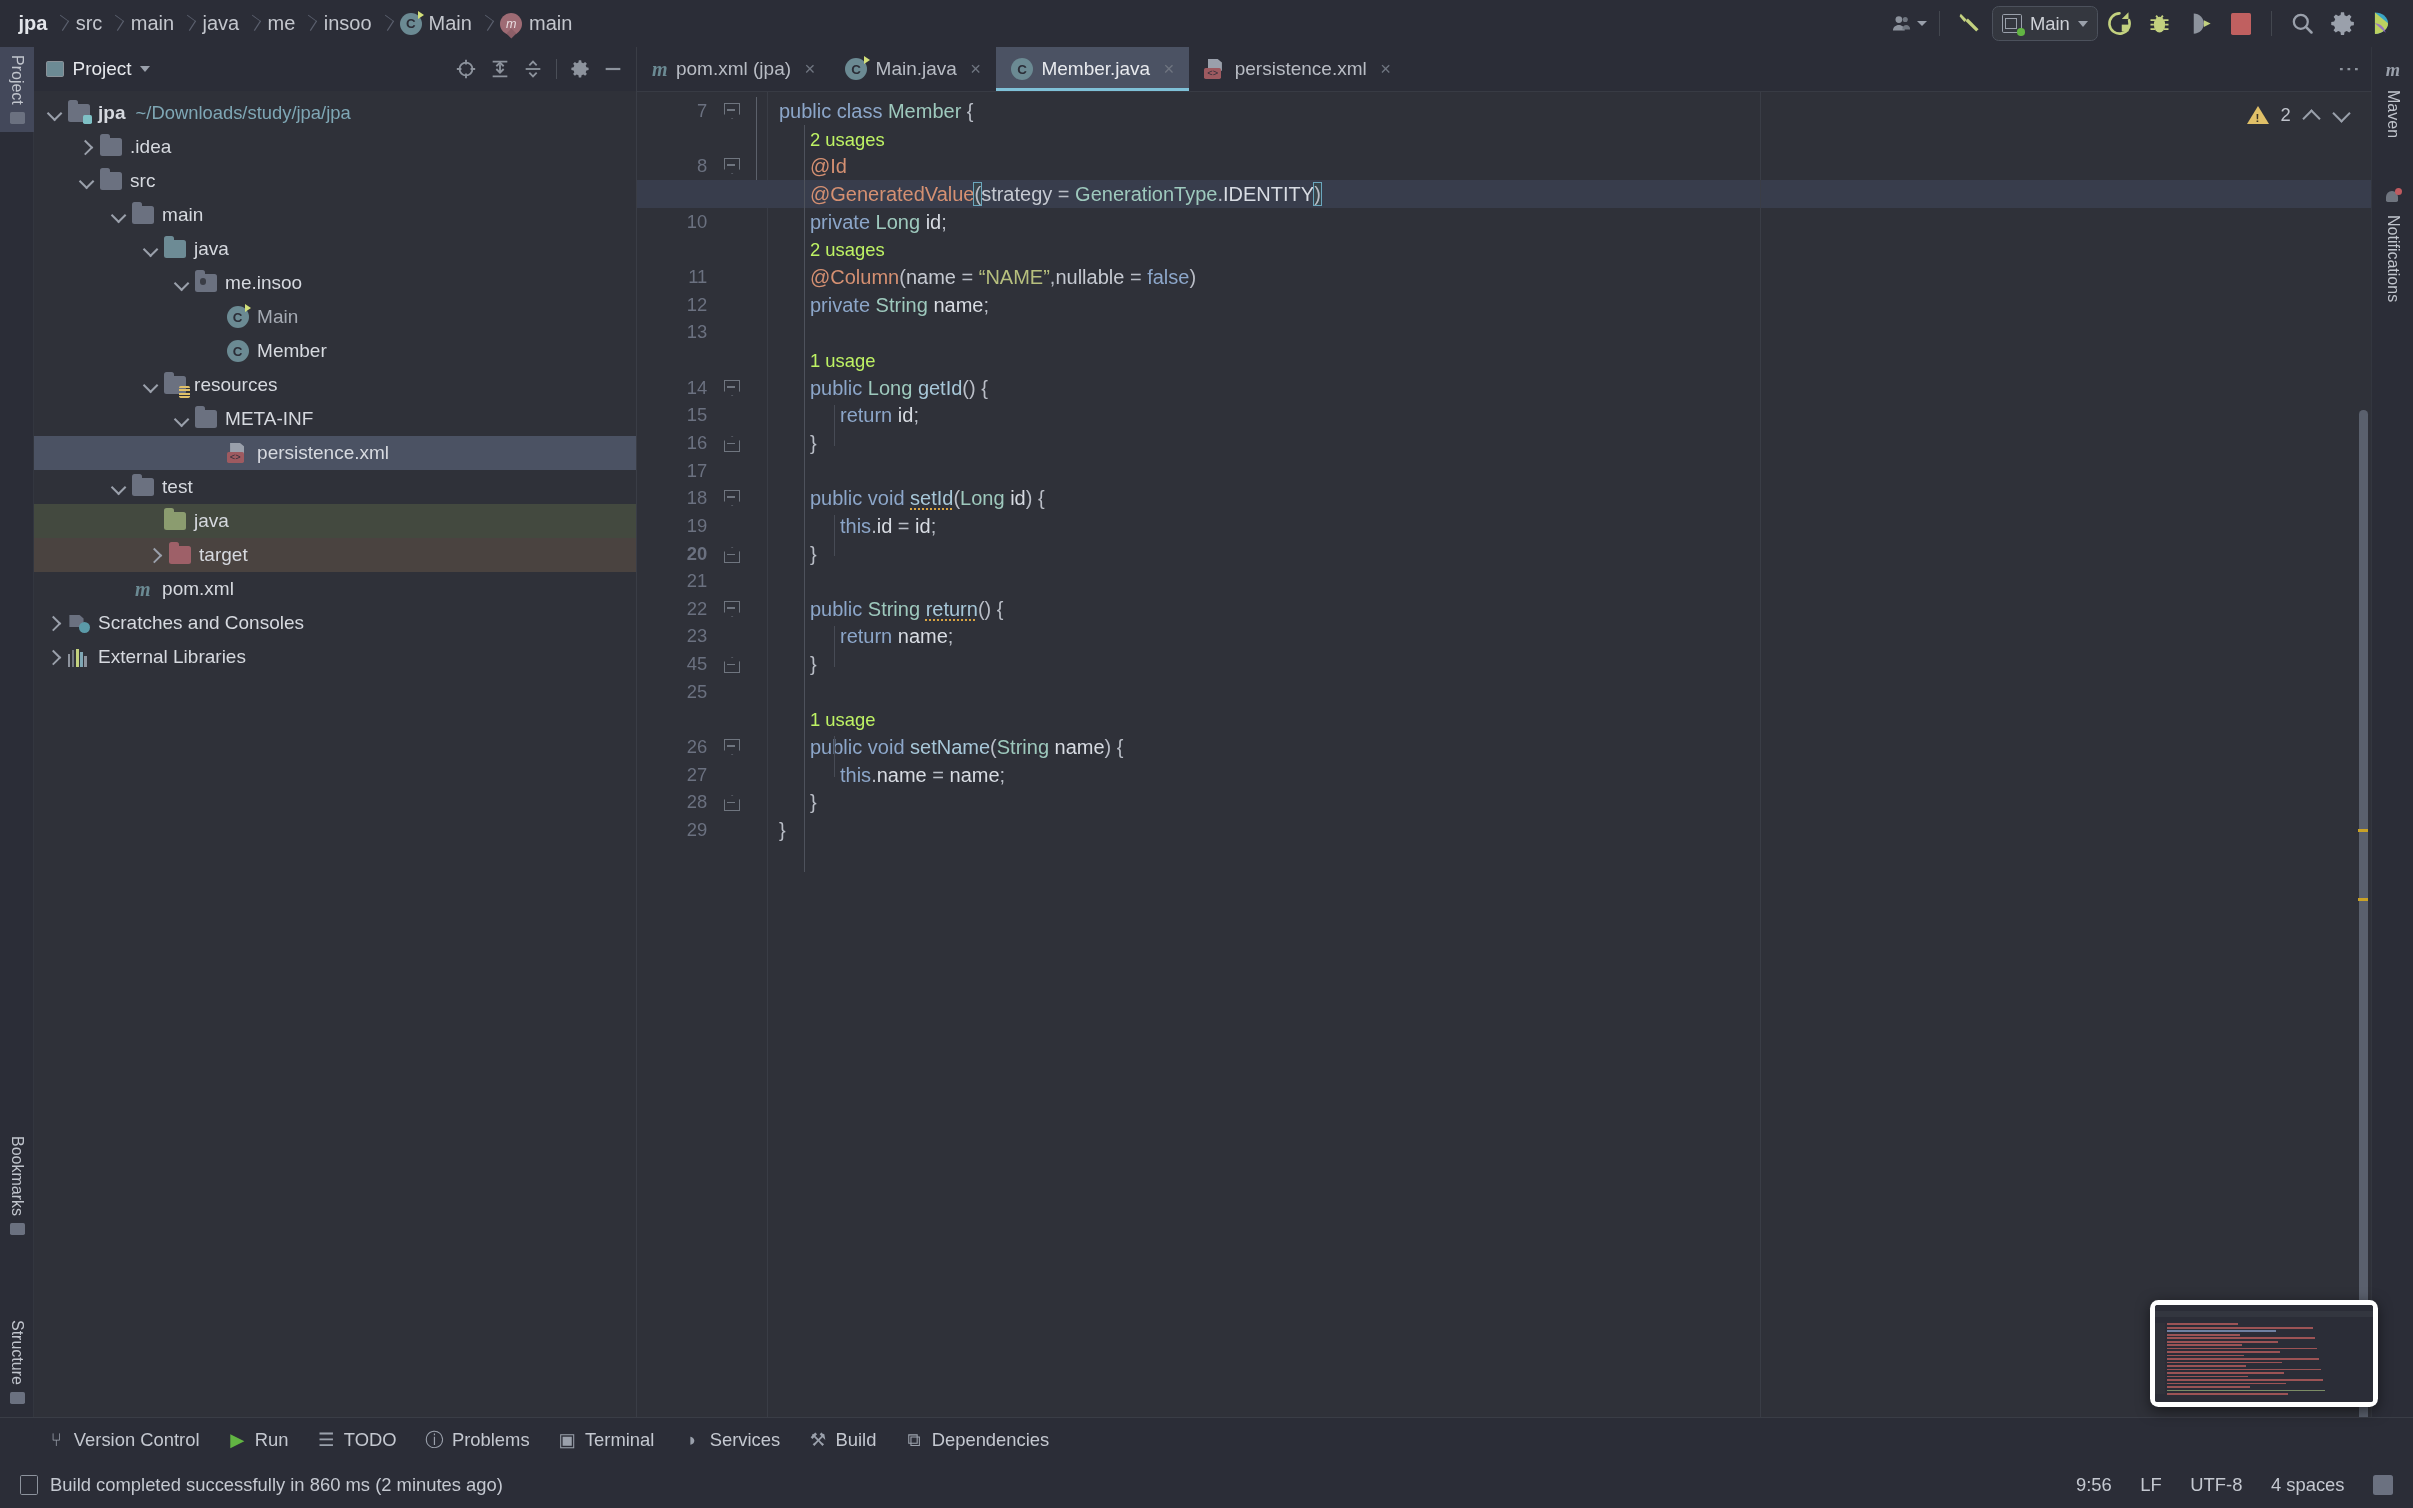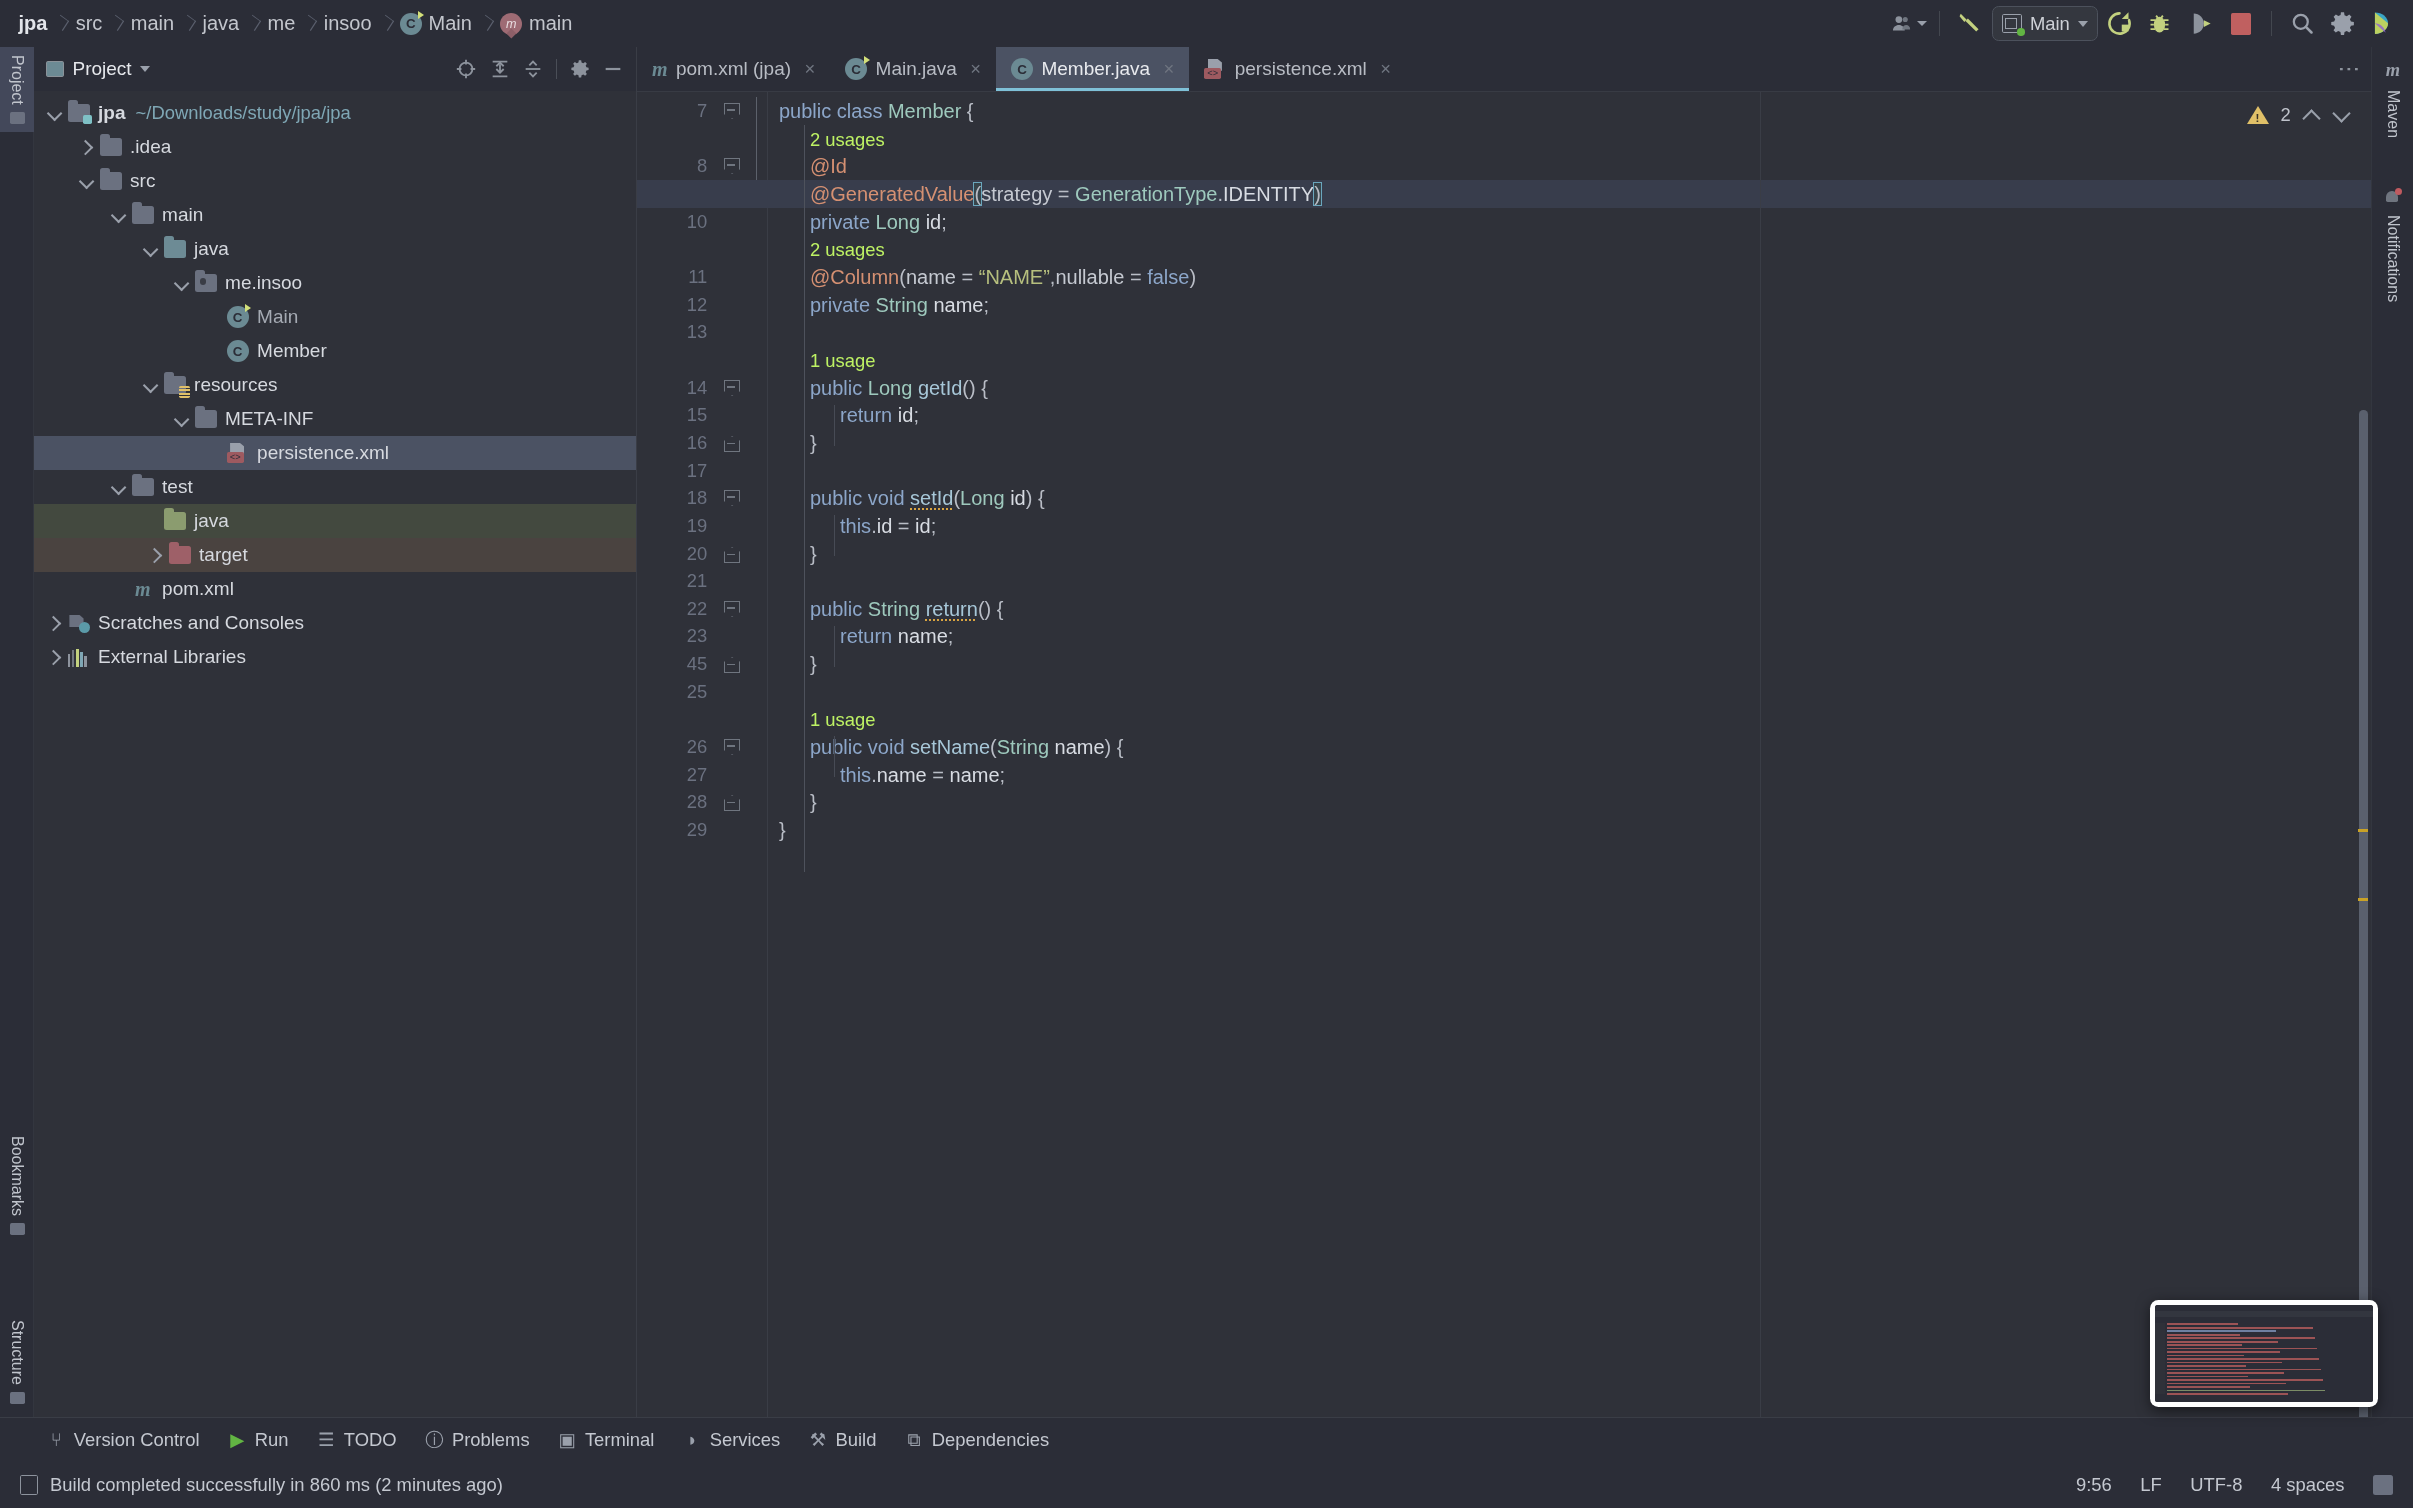--- a/index.html
+++ b/index.html
@@ -739,21 +739,21 @@
             <span class="foldbox"></span>
           </div>
           <div class="gutter-line" style="top: 392px;">
             <span class="lineno">18</span>
             <span class="foldbox open"></span>
           </div>
           <div class="gutter-line" style="top: 420px;">
             <span class="lineno">19</span>
             <span class="foldbox"></span>
           </div>
-          <div class="gutter-line" style="top: 448px;">
+          <div class="gutter-line" style="top: 448px; font-weight: bold;">
             <span class="lineno">20</span>
             <span class="foldbox end"></span>
           </div>
           <div class="gutter-line" style="top: 475px;">
             <span class="lineno">21</span>
             <span class="foldbox"></span>
           </div>
           <div class="gutter-line" style="top: 503px;">
             <span class="lineno">22</span>
             <span class="foldbox open"></span>

